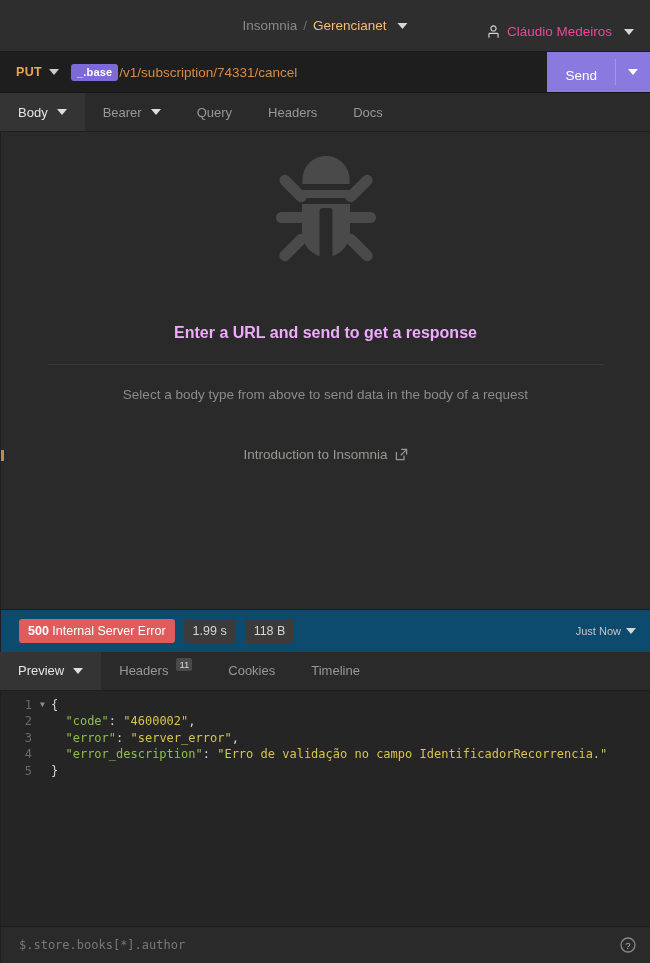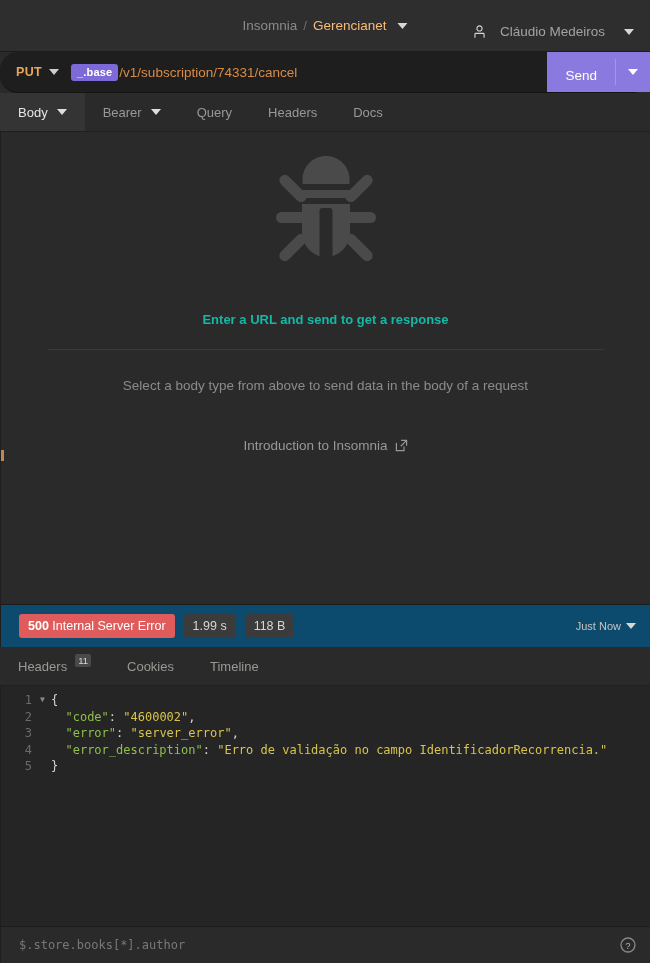--- a/index.html
+++ b/index.html
@@ -53,37 +53,36 @@
     border-top: 6px solid #d8d6d3;
     margin-left: 5px;
     vertical-align: middle;
   }
 
   .account {
     position: absolute;
     right: 16px;
     display: flex;
     align-items: center;
-    gap: 14px;
-    color: #a3a3a3;
+    gap: 7px;
+    color: #ec4899;
     font-size: 13.5px;
     white-space: nowrap;
     margin-top: 12px;
   }
   .account-icon { width: 13px; height: 15px; display:block; }
 
   
   .urlbar {
     height: 41px;
     flex: 0 0 41px;
     background: #1e1e1e;
     display: flex;
     align-items: stretch;
     border-bottom: 1px solid #151515;
-    border-radius: 18px;
   }
   .method {
     display: flex;
     align-items: center;
     gap: 6px;
     padding: 0 12px 0 16px;
     color: #e8a857;
     font-size: 12.5px;
     font-weight: 700;
     letter-spacing: .3px;
@@ -183,34 +182,34 @@
     background: #2a2a2a;
     display: flex;
     flex-direction: column;
     align-items: center;
     position: relative;
     overflow: hidden;
     border-left: 1px solid #1f1f1f;
   }
   .bug-icon { margin-top: 18px; opacity: 1; }
   .empty-title {
-    margin-top: 32px;
-    color: #14b8a6;
-    font-size: 13px;
+    margin-top: 44px;
+    color: #f0abfc;
+    font-size: 16px;
     font-weight: 700;
     text-align: center;
   }
   .empty-rule {
     width: 556px;
     height: 1px;
     background: #3a3a3a;
     margin-top: 22px;
   }
   .empty-sub {
-    margin-top: 28px;
+    margin-top: 22px;
     color: #8d8b88;
     font-size: 13.5px;
     text-align: center;
   }
   .empty-link {
     margin-top: 45px;
     color: #9a9894;
     font-size: 13.5px;
     display: flex;
     align-items: center;
@@ -428,20 +427,24 @@
     <div class="pill">1.99 s</div>
     <div class="pill">118 B</div>
     <div class="status-spacer"></div>
     <div class="justnow">
       <span>Just Now</span>
       <span class="caret"></span>
     </div>
   </div>
 
   <div class="tabrow resp">
+    <div class="tab active">
+      <span>Preview</span>
+      <span class="caret"></span>
+    </div>
     <div class="tab">
       <span>Headers</span>
       <span class="tab-badge">11</span>
     </div>
     <div class="tab">
       <span>Cookies</span>
     </div>
     <div class="tab">
       <span>Timeline</span>
     </div>

